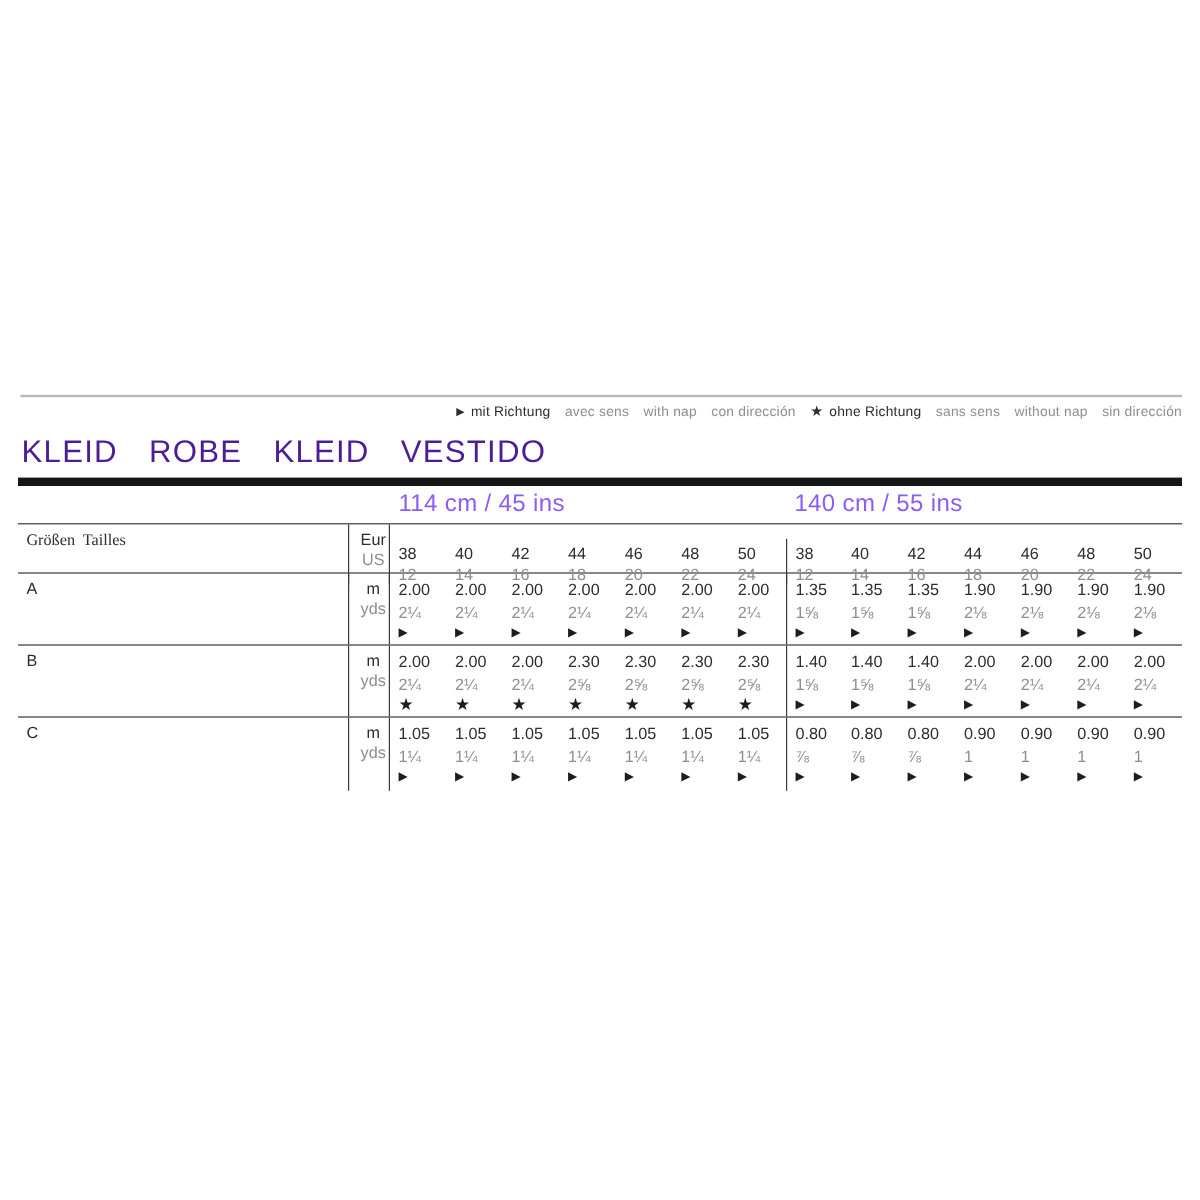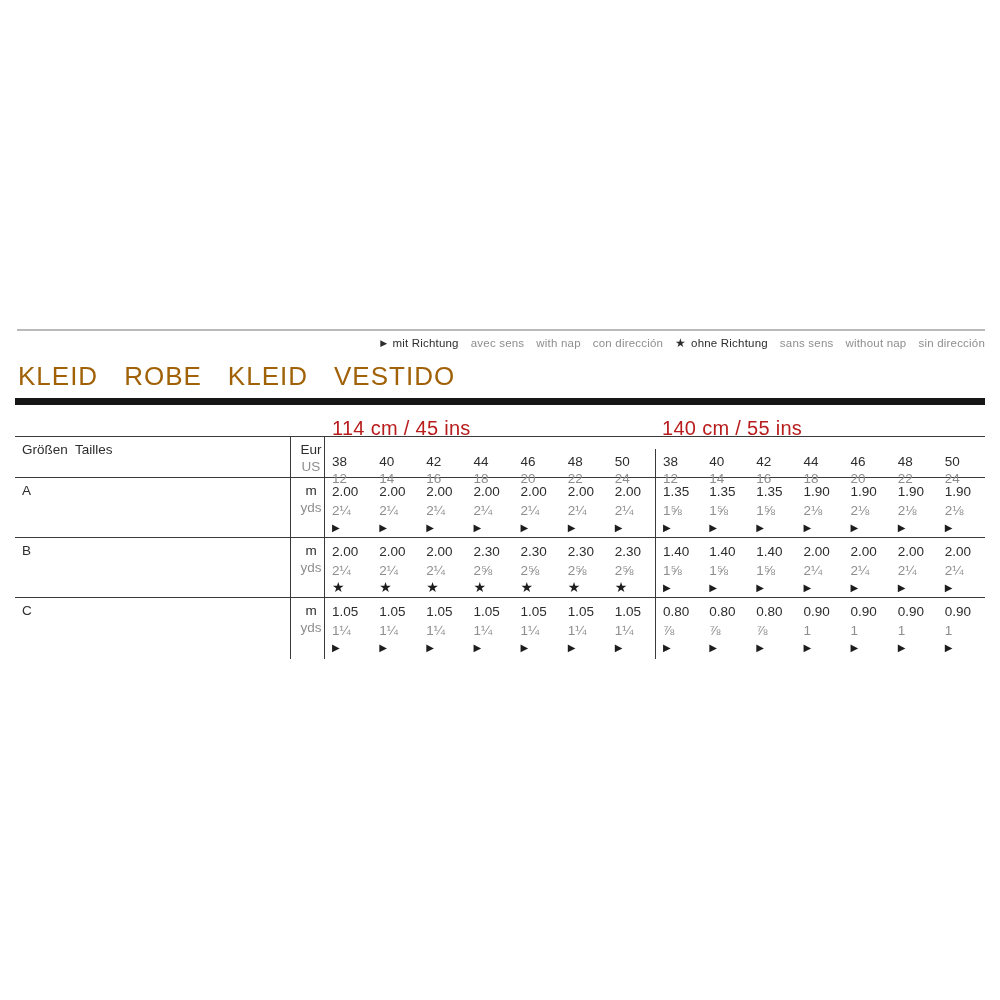--- a/index.html
+++ b/index.html
@@ -3,54 +3,54 @@
 <meta charset="utf-8">
 <style>
   html,body{margin:0;padding:0;}
   body{
     width:1000px;height:1000px;background:#ffffff;
     font-family:"Liberation Sans","DejaVu Sans",sans-serif;
     color:#2d2d2d;position:relative;overflow:hidden;
   }
   .dark{color:#2d2d2d;}
   .gray{color:#8e8e8e;}
-  .pre{white-space:pre;}
+  .pre{white-space:pre;font-family:Liberation Serif, serif;}
 
   
   .top-rule{position:absolute;left:17px;top:329px;width:968px;height:2px;background:#b9b9b9;}
 
   
   .legend{
     position:absolute;top:336px;right:15px;
     display:flex;align-items:baseline;gap:12px;
     font-size:11.5px;letter-spacing:0.2px;white-space:nowrap;
   }
   .lg-group{display:flex;align-items:baseline;gap:5px;}
   .lg-sym{font-size:9px;position:relative;top:-1px;}
   .lg-sym.star{font-size:12px;top:0;}
 
   
   .title{
     position:absolute;left:18px;top:361px;
     display:flex;gap:26px;
-    font-size:26px;letter-spacing:1px;color:#a16207;
+    font-size:26px;letter-spacing:1px;color:#4c1d95;
     font-stretch:condensed;
   }
 
   
   .thick-bar{position:absolute;left:15px;top:398px;width:970px;height:7px;background:#161616;}
 
   
   .tbl{position:absolute;left:15px;top:405px;width:970px;font-size:13.5px;}
   .row{display:grid;grid-template-columns:275px 35px repeat(14,47.15px);box-sizing:border-box;}
   .row.bordered{border-bottom:1.5px solid #3a3a3a;}
   .cmrow{grid-template-columns:310px 330px 330px;height:32px;}
   .cmh{
-    font-size:20px;letter-spacing:0.3px;color:#b91c1c;
-    padding-left:7px;padding-top:12px;font-stretch:condensed;
+    font-size:20px;letter-spacing:0.3px;color:#8b5cf6;
+    padding-left:7px;padding-top:4px;font-stretch:condensed;
   }
   .sizerow{height:41px;}
   .viewrow{height:60px;}
   .viewrow.last{height:61px;}
   .cell{box-sizing:border-box;padding-left:7px;}
   .labelcell{padding-top:4px;}
   .unitcell{border-left:1.5px solid #3a3a3a;border-right:1.5px solid #3a3a3a;padding-top:4px;text-align:center;}
   .secl{border-left:1.5px solid #3a3a3a;}
   .sizecell{padding-top:4px;margin-top:12px;}
   .sizecell div,.unitcell div,.labelcell{line-height:17px;}

